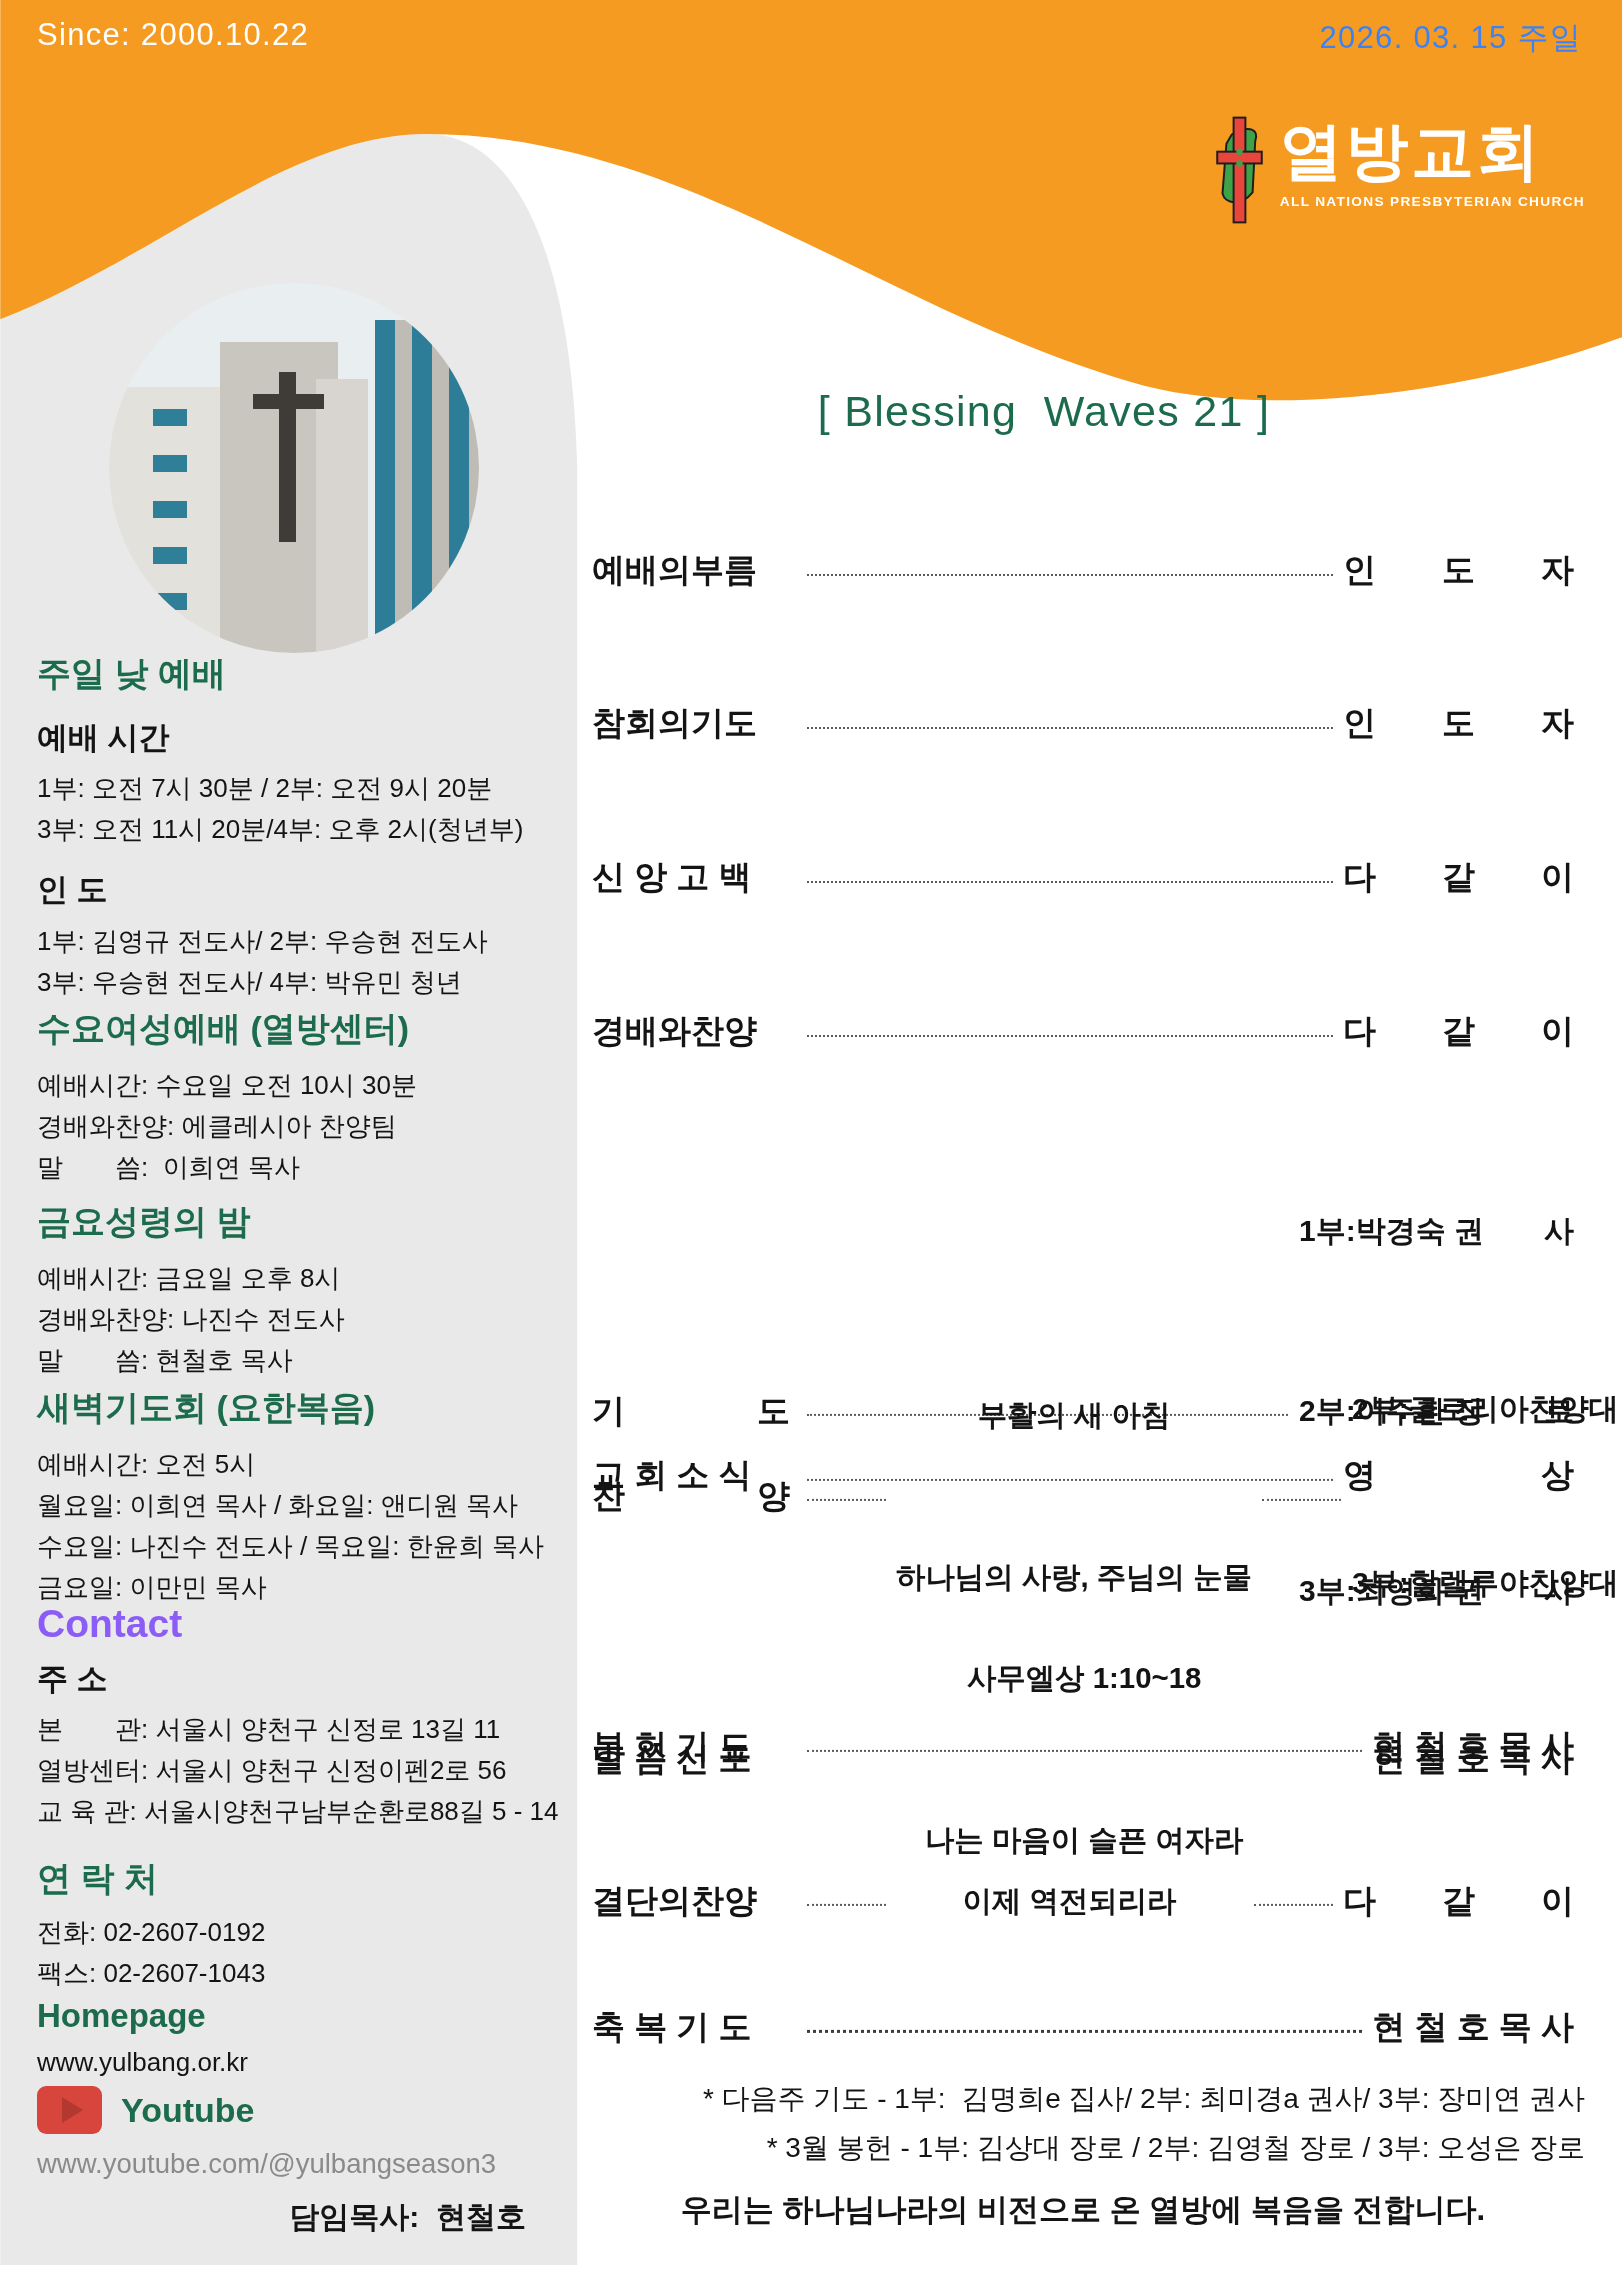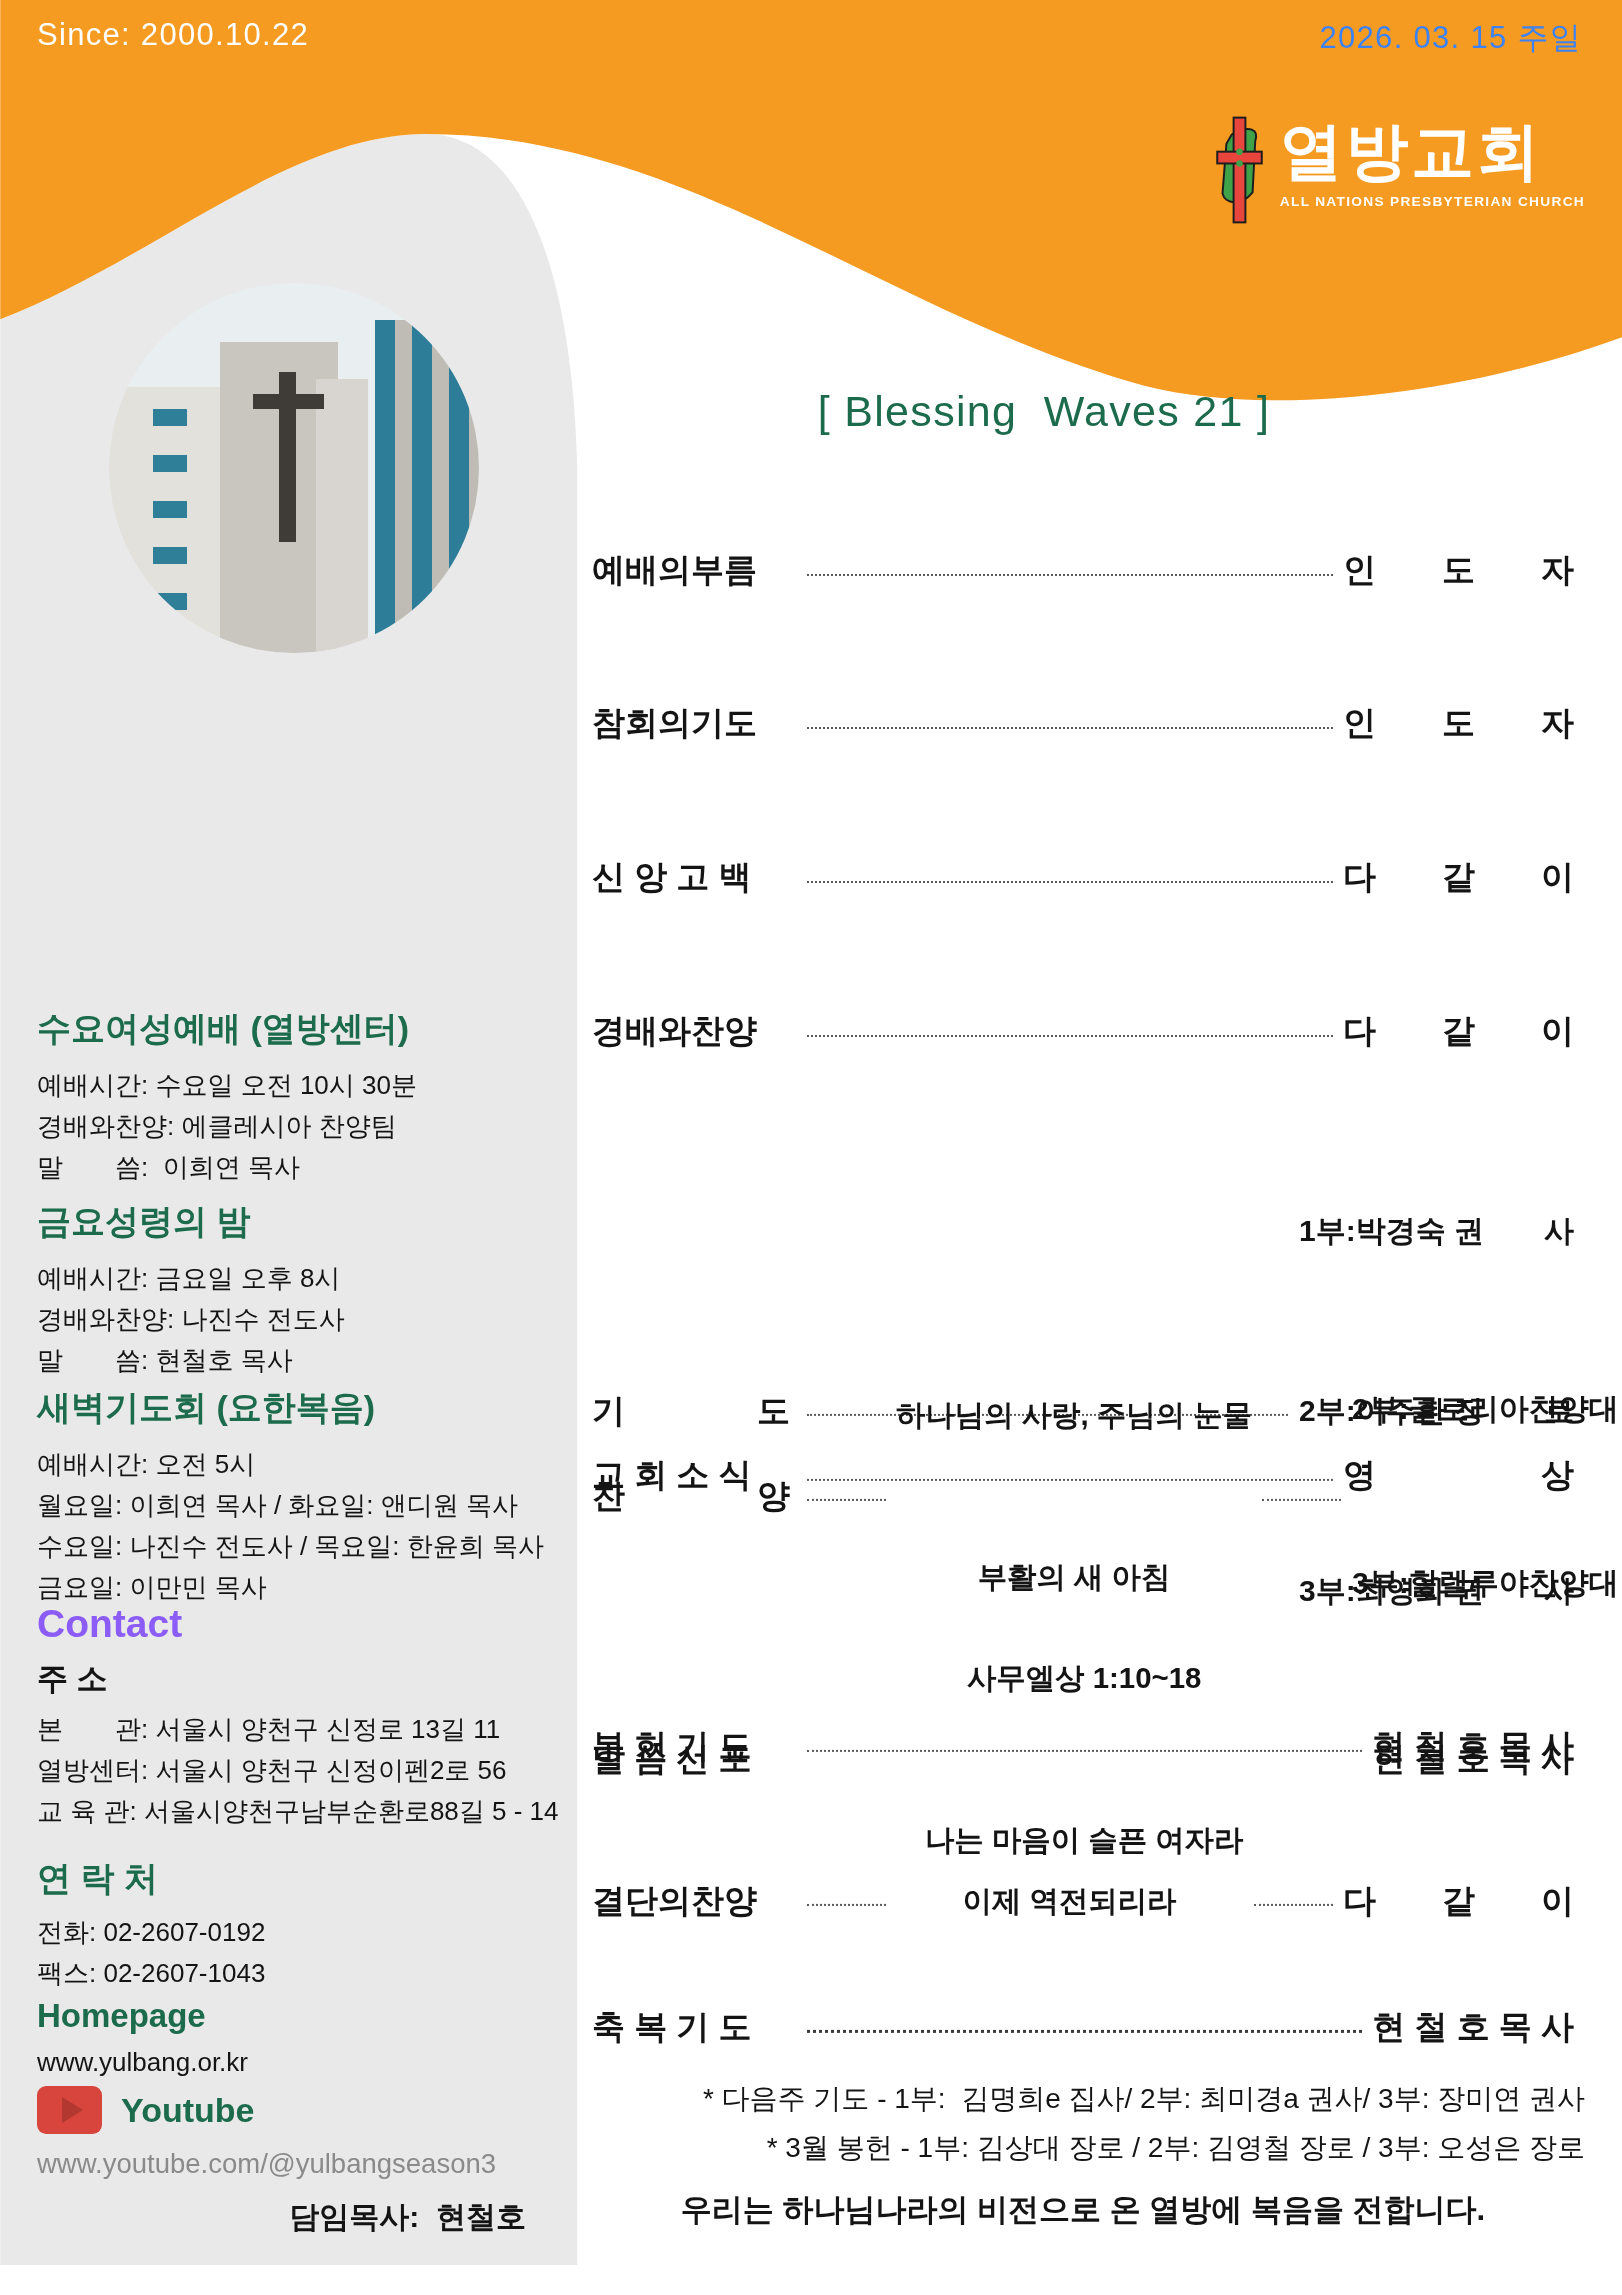--- a/index.html
+++ b/index.html
@@ -95,20 +95,29 @@
   <div class="photo">
     <div class="tower"></div>
     <div class="tower-win"></div>
     <div class="glass"></div>
     <div class="monolith"></div>
     <div class="monolith2"></div>
     <div class="cross-v"></div>
     <div class="cross-h"></div>
   </div>
 
+  <div class="sb" style="top:651px">
+    <div class="sb-h">주일 낮 예배</div>
+    <div class="sb-h2">예배 시간</div>
+    <div class="sb-t">1부: 오전 7시 30분 / 2부: 오전 9시 20분</div>
+    <div class="sb-t">3부: 오전 11시 20분/4부: 오후 2시(청년부)</div>
+    <div class="sb-h2">인 도</div>
+    <div class="sb-t">1부: 김영규 전도사/ 2부: 우승현 전도사</div>
+    <div class="sb-t">3부: 우승현 전도사/ 4부: 박유민 청년</div>
+  </div>
 
   <div class="sb" style="top:1006px">
     <div class="sb-h">수요여성예배 (열방센터)</div>
     <div class="sb-t">예배시간: 수요일 오전 10시 30분</div>
     <div class="sb-t">경배와찬양: 에클레시아 찬양팀</div>
     <div class="sb-t">말　　씀:  이희연 목사</div>
   </div>
 
   <div class="sb" style="top:1199px">
     <div class="sb-h">금요성령의 밤</div>
@@ -182,22 +191,22 @@
       <div>1부:박경숙 권　　사</div>
       <div>2부:이주환 장　　로</div>
       <div>3부:최영화 권　　사</div>
     </div>
   </div>
 
   <div class="row" style="top:1264px">
     <div class="olabel">찬　　　　양</div>
     <div class="dots-s"></div>
     <div class="ocenter">
+      <div>부활의 새 아침</div>
       <div>하나님의 사랑, 주님의 눈물</div>
-      <div>부활의 새 아침</div>
     </div>
     <div class="dots-s"></div>
     <div class="oblock2">
       <div>2부:글로리아찬양대</div>
       <div>3부:할렐루야찬양대</div>
     </div>
   </div>
 
   <div class="row" style="top:1453px">
     <div class="olabel">교 회 소 식</div>

